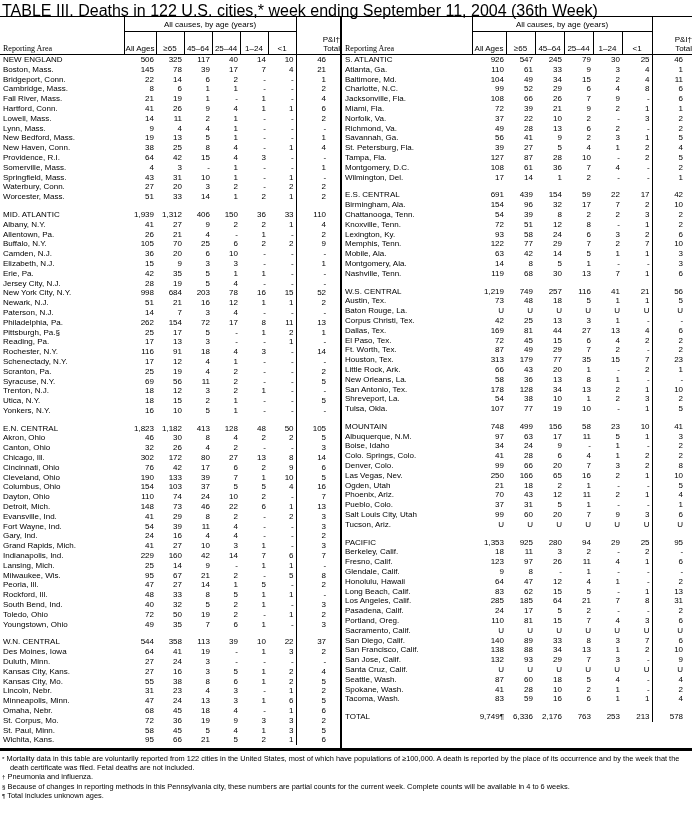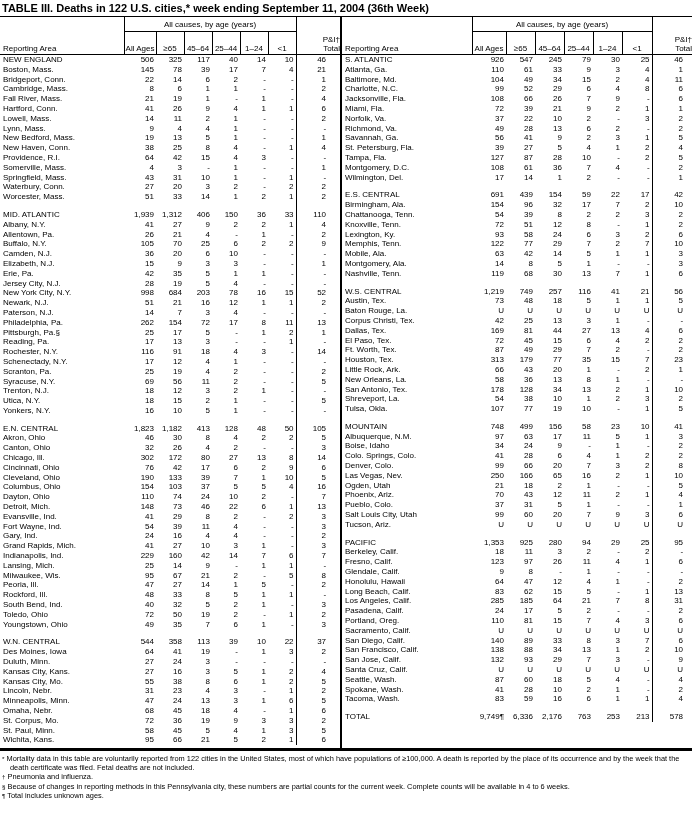--- a/index.html
+++ b/index.html
@@ -1,25 +1,25 @@
 <!DOCTYPE html>
 <html><head>
 <meta charset="utf-8">
 <style>
   html,body{margin:0;padding:0;background:#fff;}
   .page{position:relative;width:692px;height:818px;background:#ffffff;color:#000;
         font-family:"Liberation Sans", sans-serif;overflow:hidden;}
-  .title{position:absolute;top:2px;left:2px;font-size:11px;white-space:nowrap;font-weight:bold;}
+  .title{position:absolute;top:2px;left:2px;font-size:16px;white-space:nowrap;}
 
   table{border-collapse:collapse;table-layout:fixed;position:absolute;top:16px;border-top:1px solid #000;}
   #left-table{left:0;width:340px;}
   #right-table{left:342px;width:350px;}
 
   th{font-weight:normal;font-size:8px;padding:0;}
-  .area-th{text-align:left;vertical-align:bottom;padding-left:3px;padding-bottom:1px;border-bottom:1px solid #000;}
+  .area-th{text-align:left;vertical-align:bottom;padding-left:3px;padding-bottom:1px;border-bottom:1px solid #000;font-family:Liberation Serif, serif;}
   .span-th{border-left:1px solid #000;border-bottom:1px solid #000;text-align:center;vertical-align:middle;height:14px;}
   .pi-th{border-left:1px solid #000;border-bottom:1px solid #000;text-align:right;vertical-align:bottom;padding-bottom:1px;}
   .age-th{border-left:1px solid #000;border-bottom:1px solid #000;text-align:center;vertical-align:bottom;height:21px;padding:0 1px 1px 1px;}
 
   tbody td{font-size:8px;line-height:9.8px;padding:0;white-space:nowrap;}
   td.area{text-align:left;padding-left:3px;overflow:hidden;}
   td.v{text-align:right;padding-right:2px;}
   td.pi{text-align:right;border-left:1px solid #000;padding-right:14px;}
   #right-table td.pi{padding-right:9px;}
   tr.gap td{height:8px;line-height:8px;font-size:1px;}

